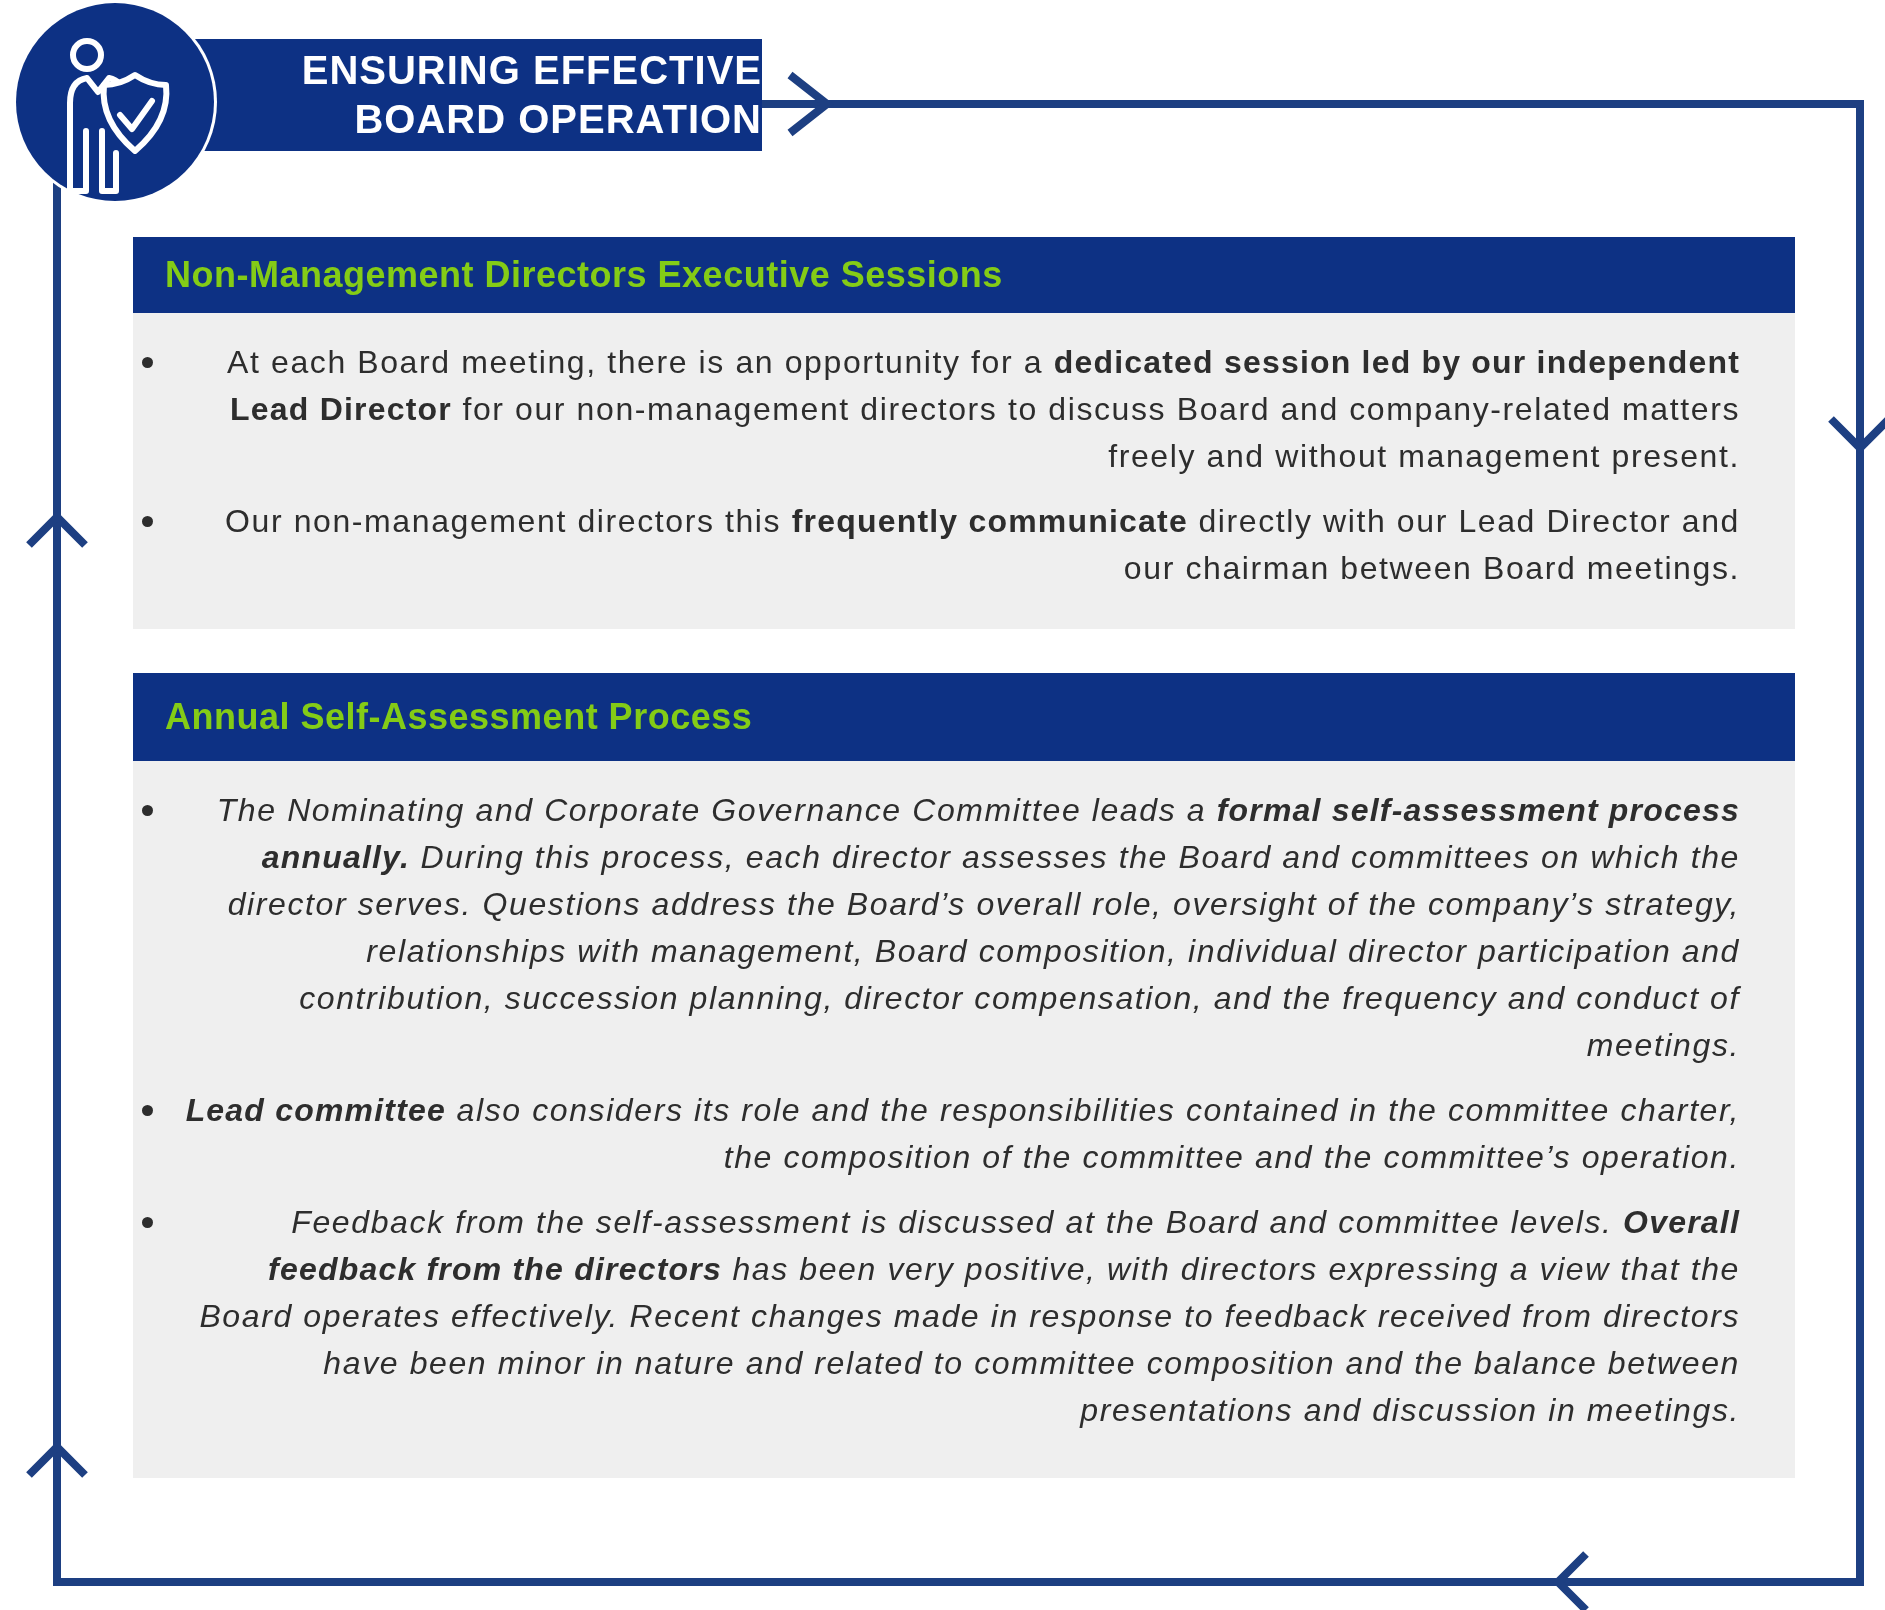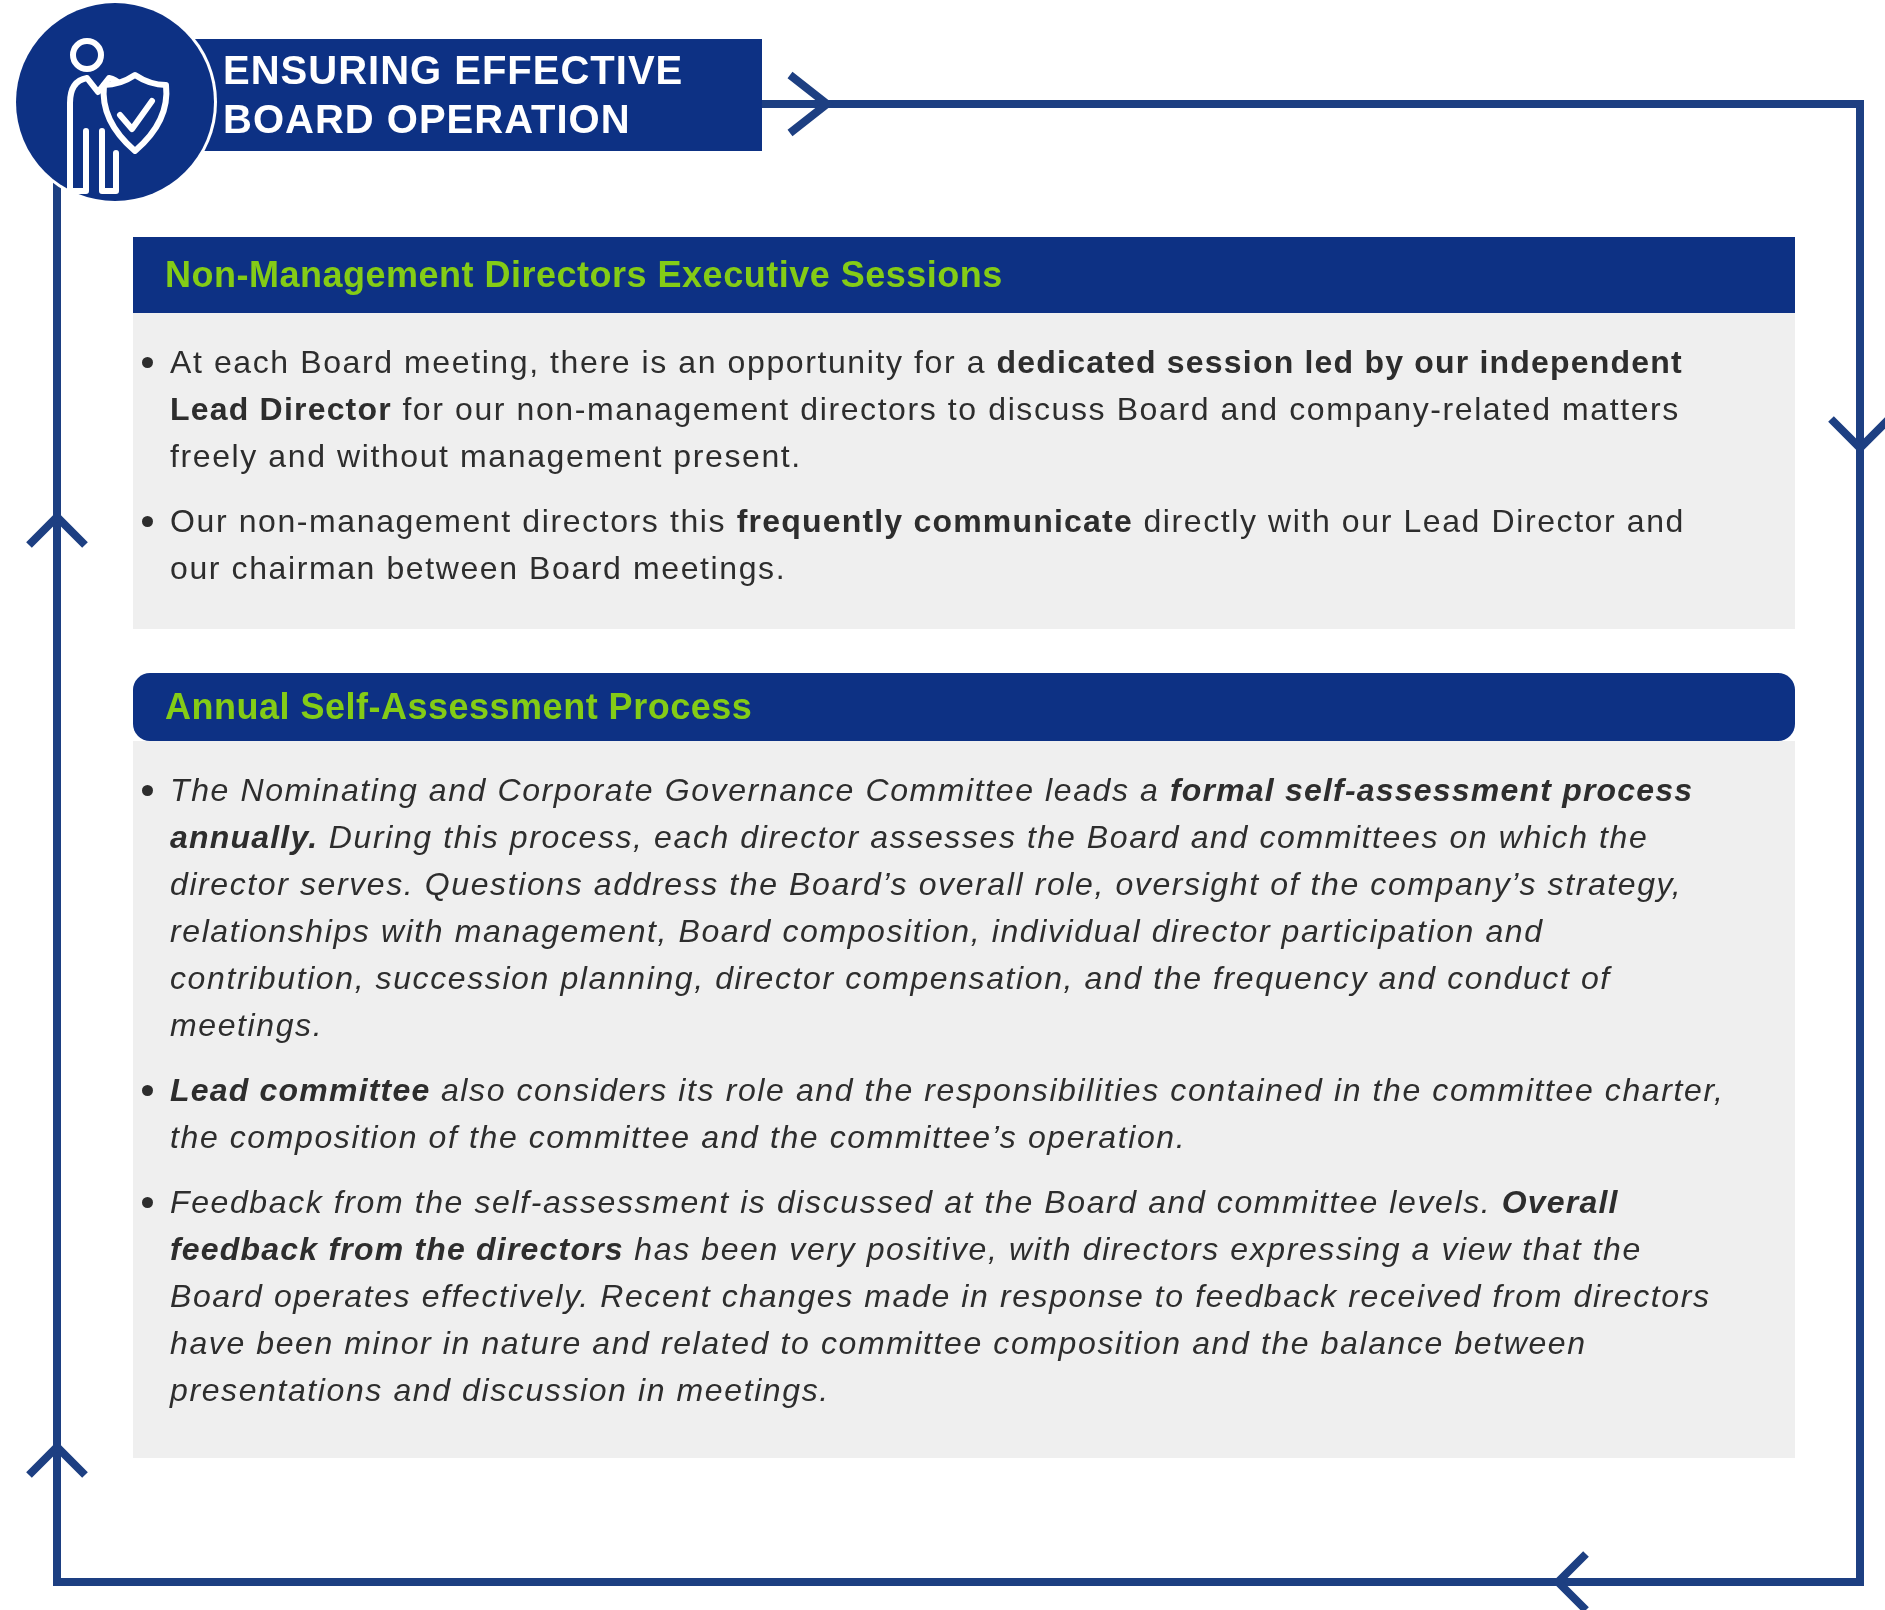--- a/index.html
+++ b/index.html
@@ -4,41 +4,41 @@
 <style>
   :root{
     --brand-blue:#0d3184;
     --arrow-blue:#1d3f82;
     --body-bg:#efefef;
     --text:#2d2d2d;
   }
   *{margin:0;padding:0;box-sizing:border-box;}
   html,body{width:1885px;height:1610px;background:#ffffff;overflow:hidden;
     font-family:"Liberation Sans",sans-serif;}
-  .canvas{position:relative;width:1885px;height:1610px;background:#ffffff;}
+  .canvas{position:relative;width:1885px;height:1610px;background:#ffffff;text-align:right;}
 
   
   .flow-svg{position:absolute;left:0;top:0;width:1885px;height:1610px;z-index:0;color:var(--arrow-blue);}
   .flow-svg path, .flow-svg polyline{stroke:currentColor;stroke-width:8;fill:none;}
 
   
   .banner{position:absolute;left:110px;top:39px;width:652px;height:112px;
     background:var(--brand-blue);z-index:2;display:flex;flex-direction:column;
     justify-content:center;padding-left:113px;}
   .banner .line{color:#ffffff;font-weight:bold;font-size:40px;line-height:49px;letter-spacing:1px;}
   .badge-circle{position:absolute;left:16px;top:3px;width:198px;height:198px;border-radius:50%;
     background:var(--brand-blue);z-index:3;box-shadow:0 0 0 3px #ffffff;}
   .badge-circle svg{position:absolute;left:0;top:0;}
 
   
   .card{position:absolute;left:133px;width:1662px;z-index:1;}
   .card-header{background:var(--brand-blue);color:#84cc16;font-weight:bold;font-size:36px;
     display:flex;align-items:center;padding-left:32px;letter-spacing:0.5px;}
   .card1 .card-header{height:76px;}
-  .card2 .card-header{height:68px;border-radius:17px;}
+  .card2 .card-header{height:88px;}
   .card-body{background:var(--body-bg);padding:26px 55px 0 0;overflow:hidden;}
   .card1 .card-body{height:316px;}
   .card2 .card-body{height:717px;font-style:italic;}
   ul.bullets{list-style:none;}
   ul.bullets li{position:relative;padding-left:37px;margin-bottom:18px;
     font-size:32px;line-height:47px;letter-spacing:1.6px;color:var(--text);}
   ul.bullets li::before{content:"";position:absolute;left:9px;top:18px;width:11px;height:11px;
     border-radius:50%;background:var(--text);}
   ul.bullets strong{font-weight:bold;letter-spacing:1.2px;}
   .card1{top:237px;}

